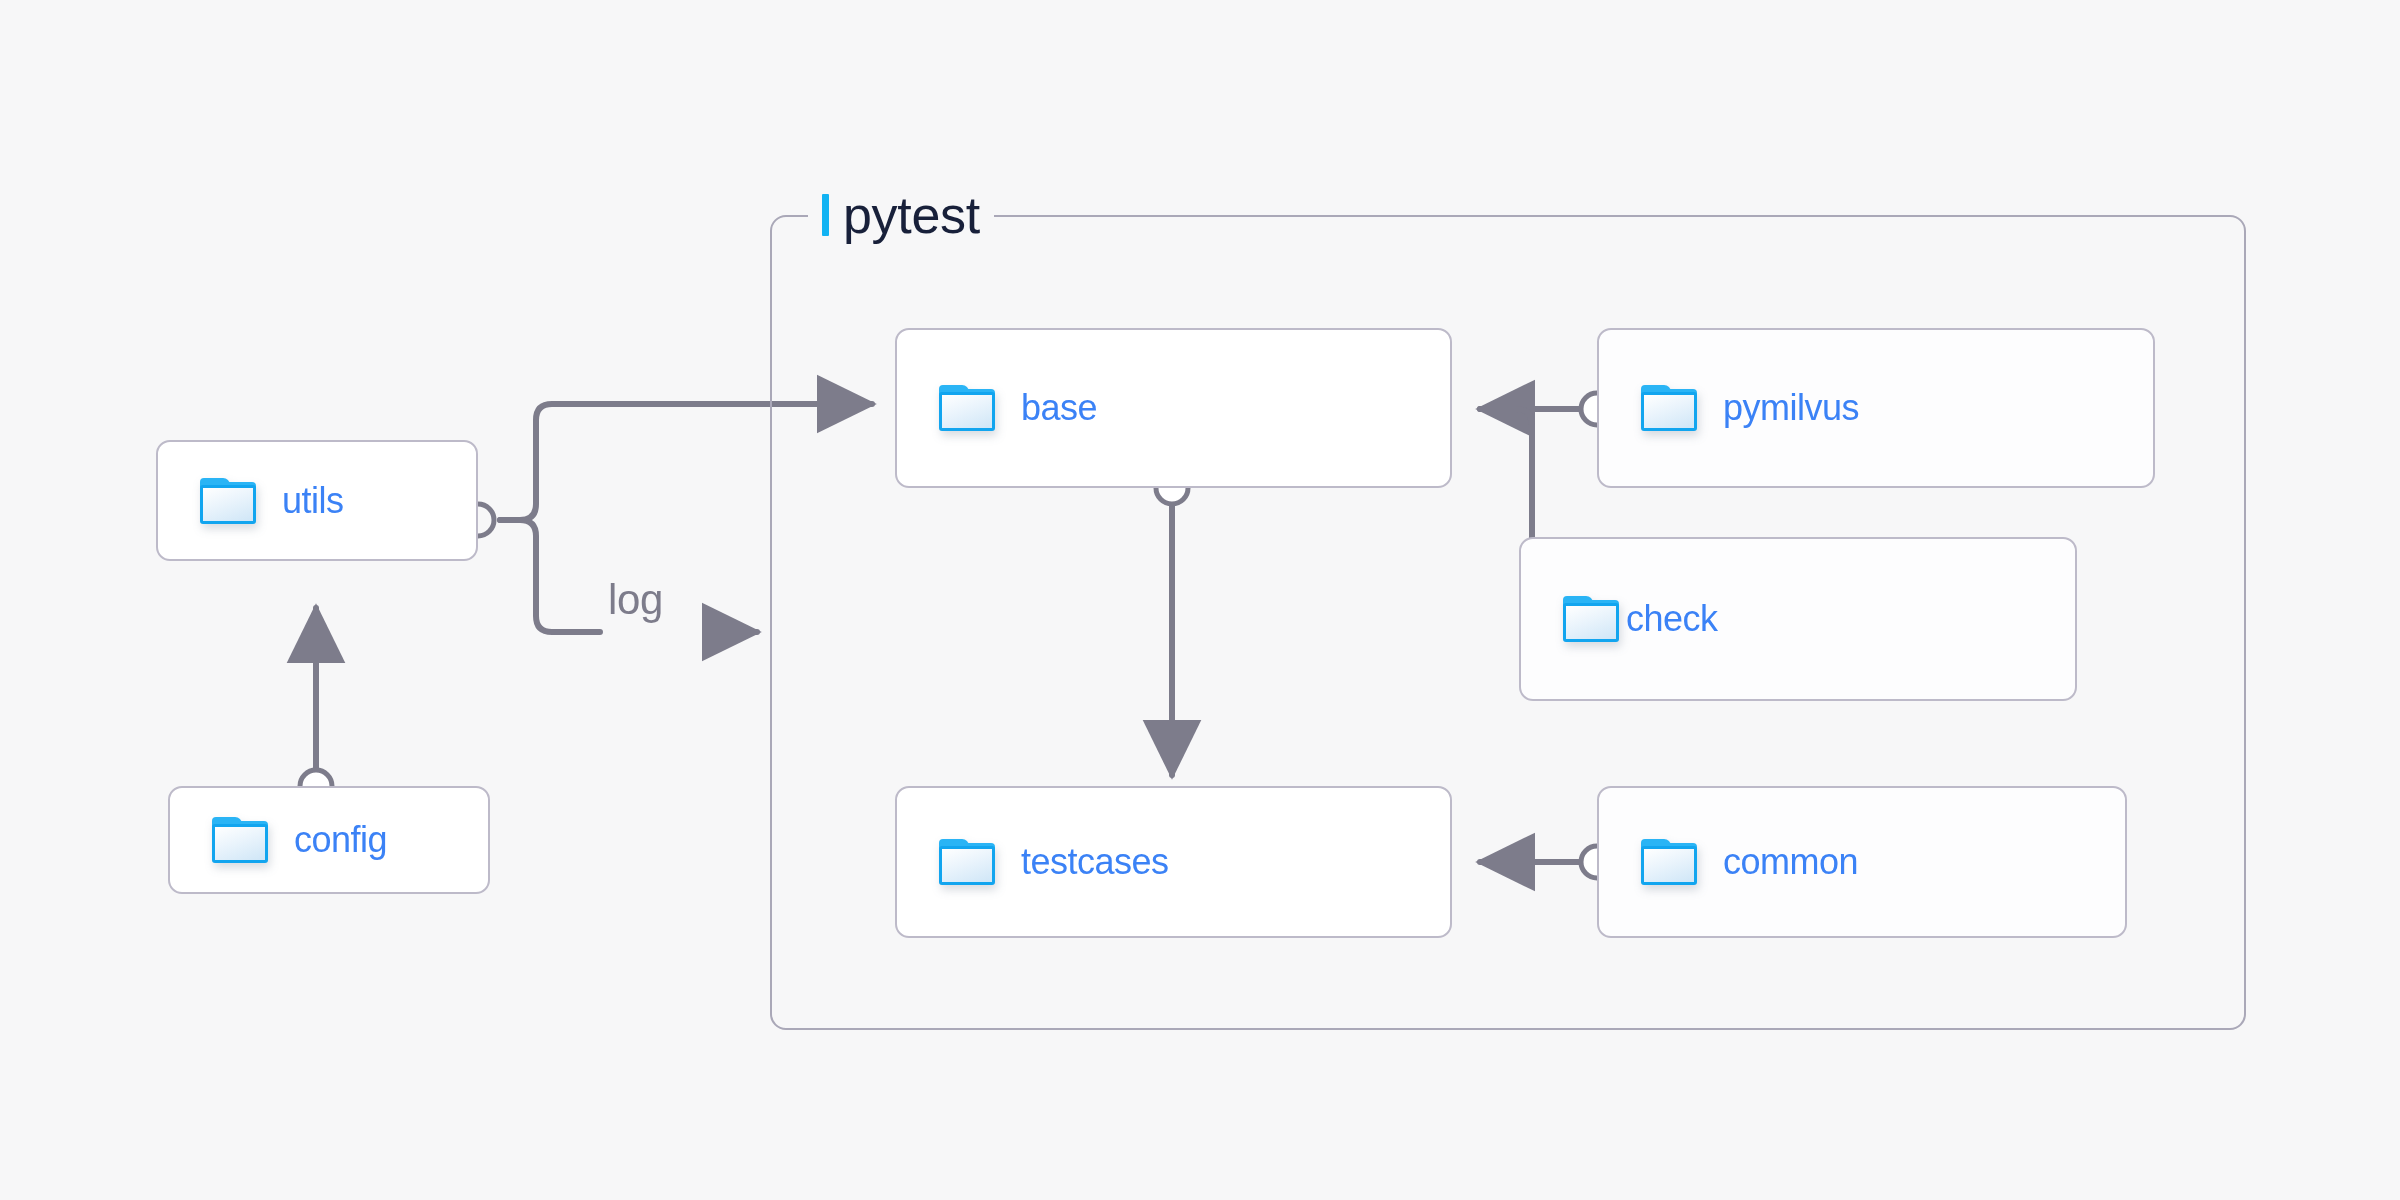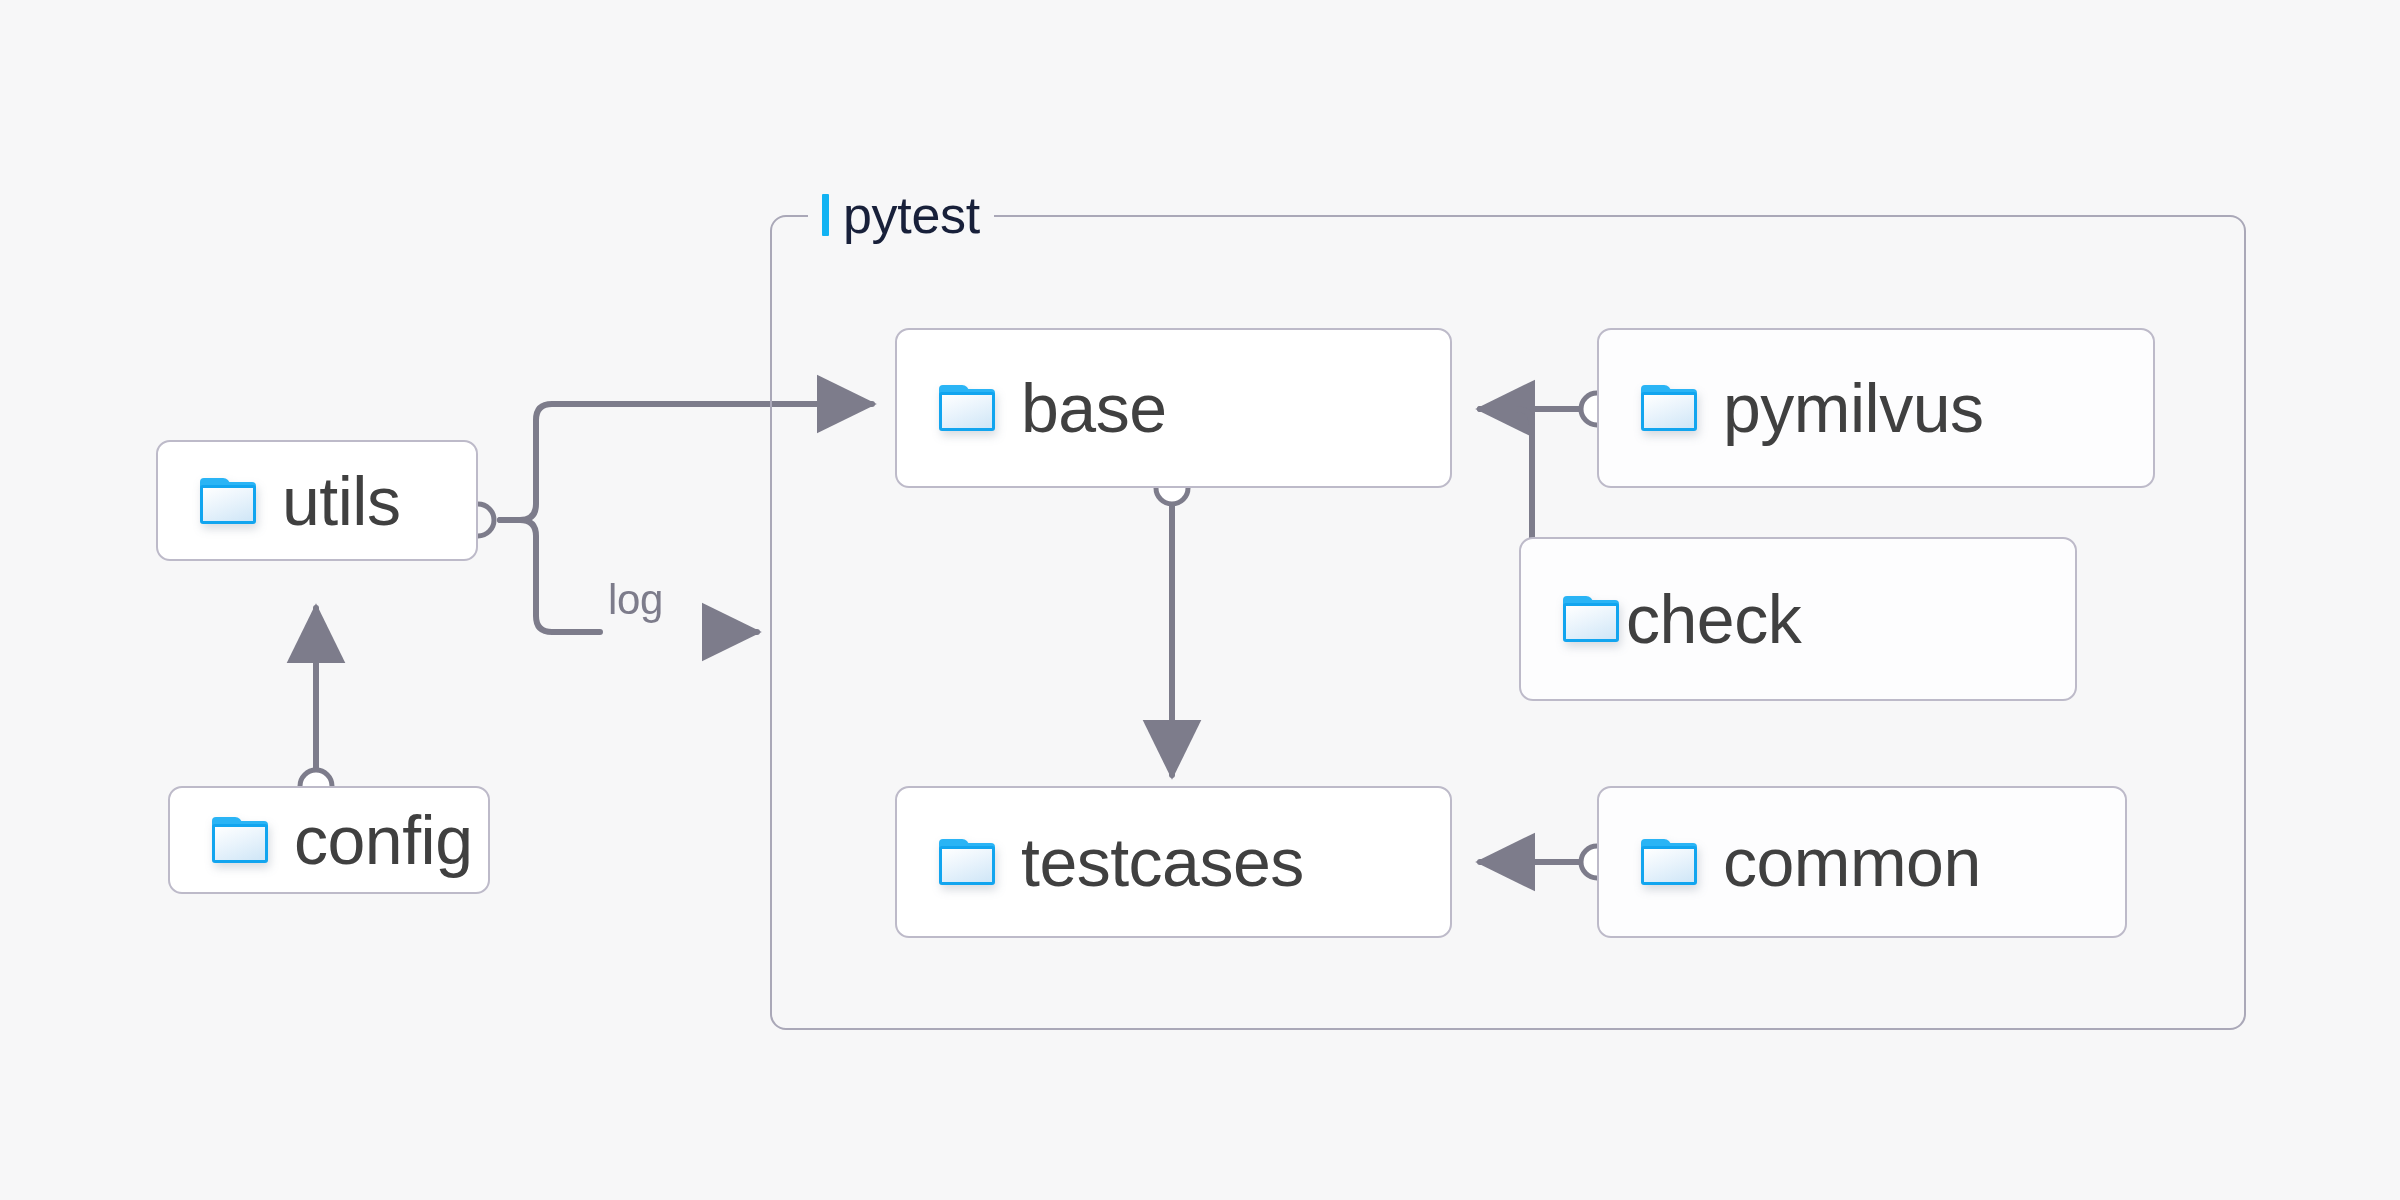--- a/index.html
+++ b/index.html
@@ -50,22 +50,22 @@
     border:2px solid #bdbac9;
     border-radius:14px;
     background:#ffffff;
     display:flex;
     align-items:center;
     gap:26px;
     padding-left:42px;
   }
   .node.tinted{background:#fdfdfe;}
   .node .label{
-    font-size:68px;
-    color:#404040;
+    font-size:36px;
+    color:#3b82f6;
     letter-spacing:-.5px;
     line-height:1;
   }
 
   
   .folder{
     position:relative;
     width:56px;height:46px;
     flex:0 0 auto;
     filter:drop-shadow(2px 5px 5px rgba(40,60,90,.18));

